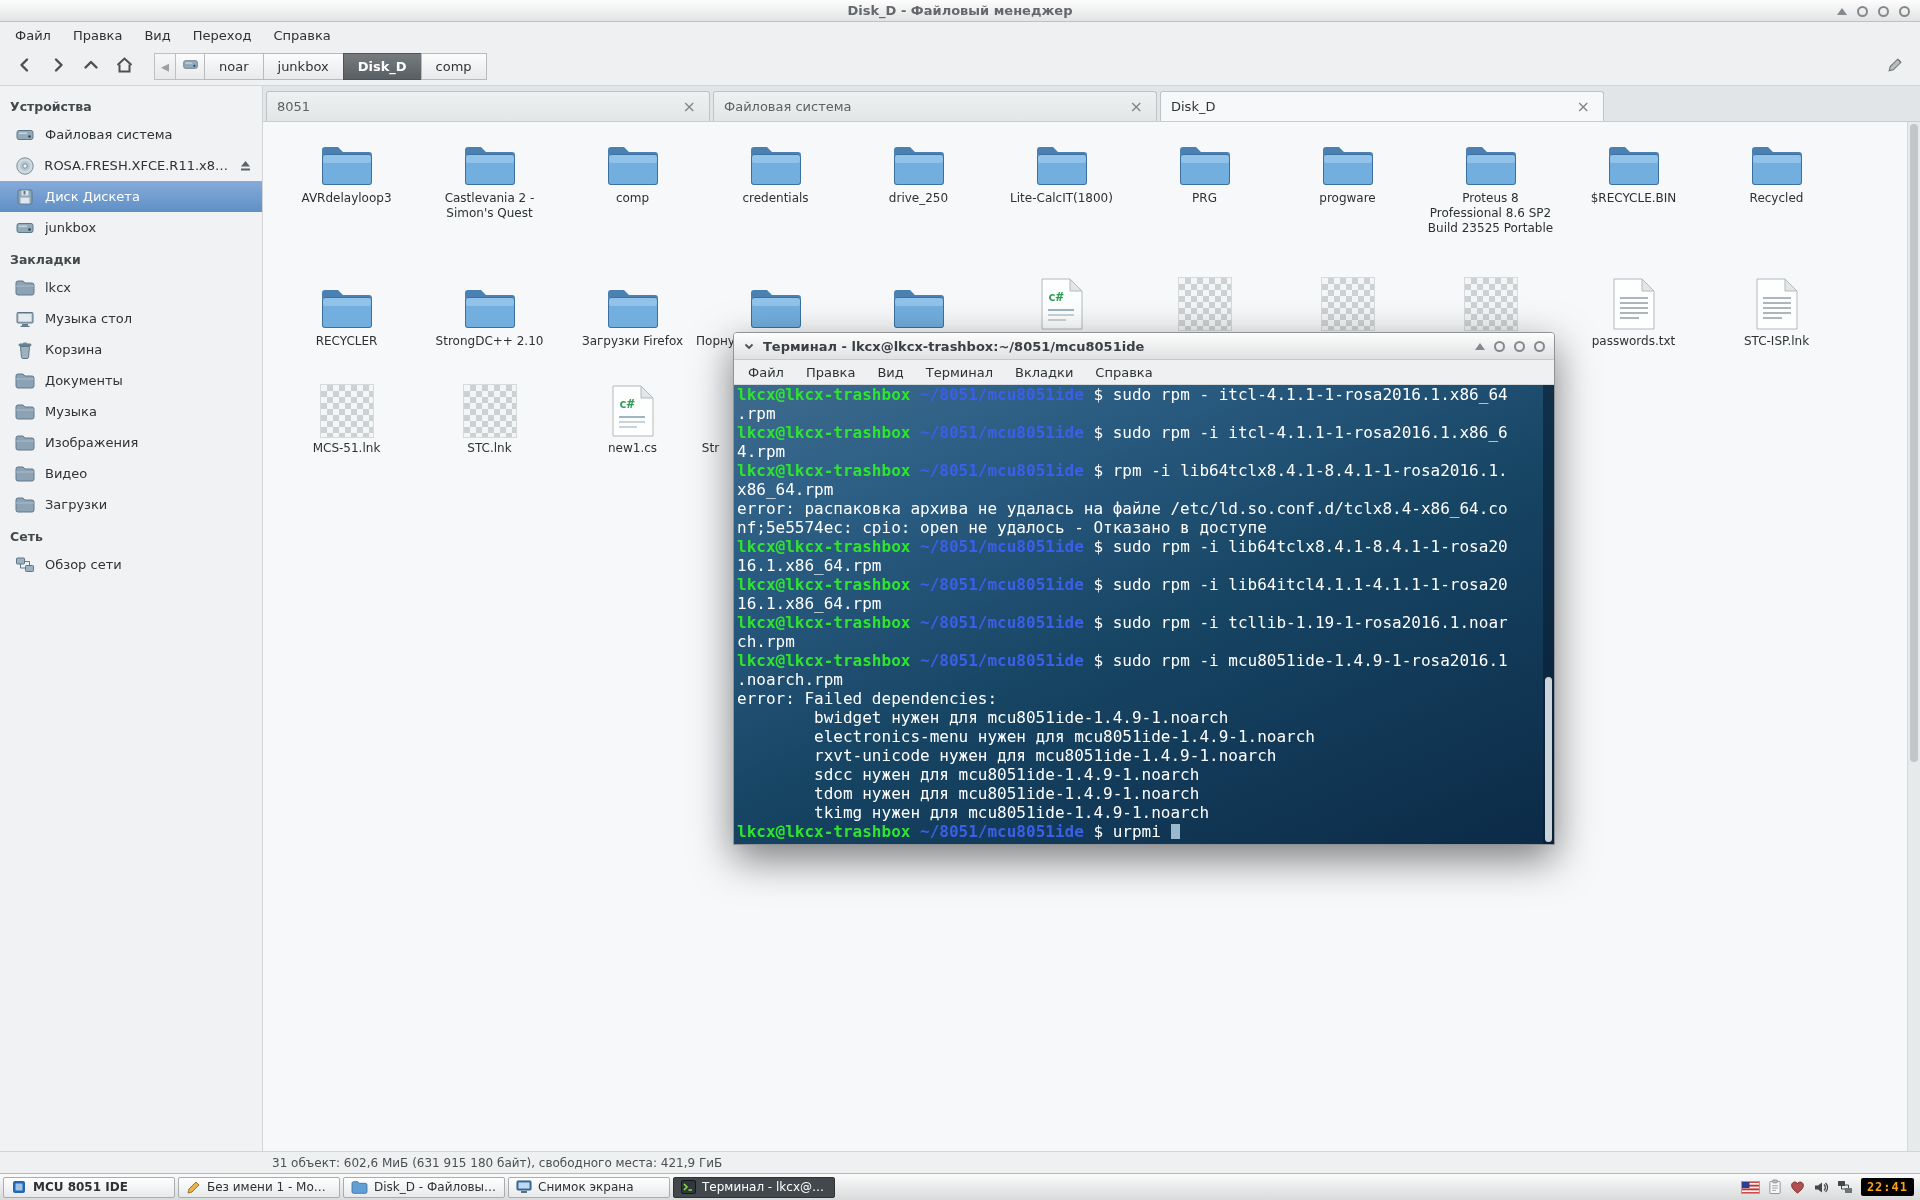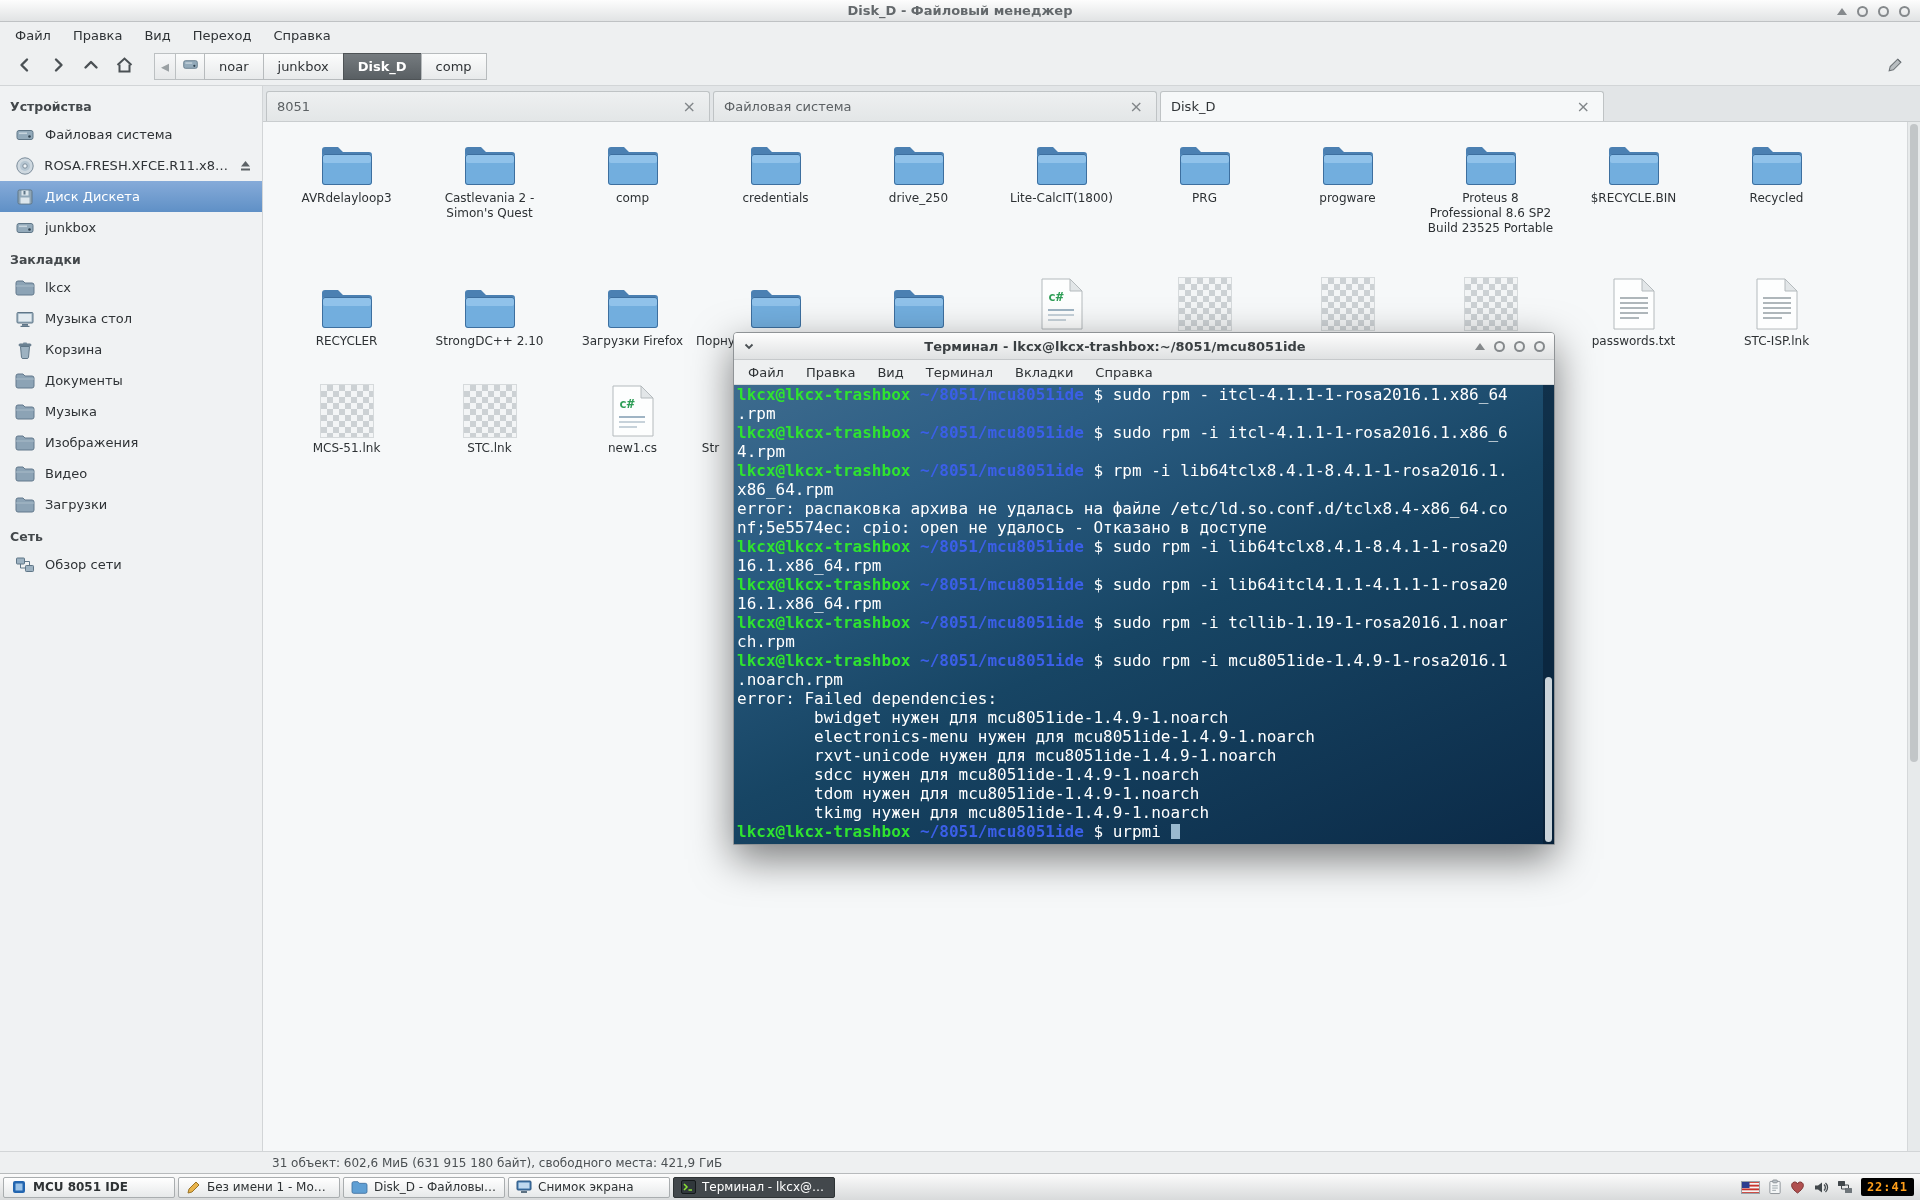--- a/index.html
+++ b/index.html
@@ -69,21 +69,21 @@
 
   .statusbar { height:22px; background:#eef0f1; border-top:1px solid #d2d5d7; display:flex; align-items:center;
                padding-left:272px; font-size:12px; color:#4b5053; flex:0 0 auto; }
 
   
   .terminal { position:absolute; left:733px; top:332px; width:822px; z-index:50;
               border:1px solid #8f9396; border-radius:4px 4px 0 0;
               box-shadow:0 14px 40px rgba(0,0,0,.5); background:#eceef0; }
   .t-titlebar { height:27px; display:flex; align-items:center; padding:0 9px; gap:8px;
                 background:linear-gradient(#fdfdfd,#dfe1e2); border-bottom:1px solid #c6c9cb; border-radius:3px 3px 0 0; }
-  .t-title { flex:1; text-align:center; font-size:13px; font-weight:bold; color:#3a3f42;
+  .t-title { flex:1; font-size:13px; font-weight:bold; color:#3a3f42;
              white-space:nowrap; overflow:hidden; }
   .t-btns { display:flex; align-items:center; gap:9px; }
   .t-menubar { height:25px; display:flex; align-items:center; gap:2px; padding:0 4px;
                background:#eef0f1; font-size:13px; border-bottom:1px solid #d6d9db; }
   .t-screen { height:459px; position:relative; padding-left:3px; overflow:hidden;
               font-family:"DejaVu Sans Mono","Liberation Mono",monospace; font-size:16px; line-height:19px;
               background:linear-gradient(157deg, var(--tbgTop) 0%, #2b5d83 22%, #174564 52%, var(--tbgBot) 100%); }
   .t-line { white-space:pre; color:#fff; }
   .t-g { color:var(--tGreen); font-weight:bold; }
   .t-b { color:var(--tBlue); font-weight:bold; }

